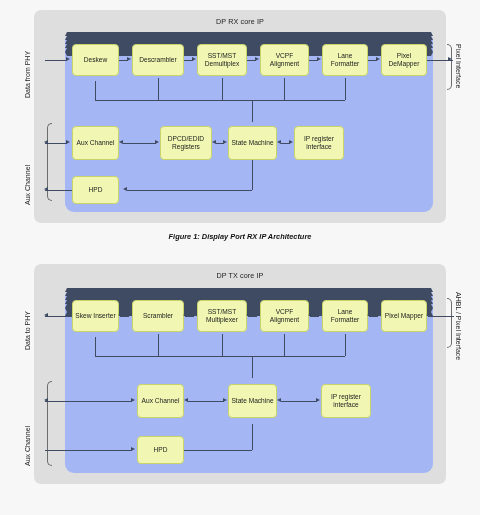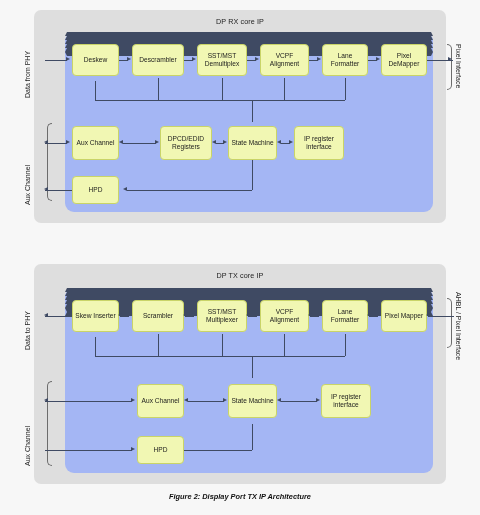--- a/index.html
+++ b/index.html
@@ -184,20 +184,21 @@
     <div class="blk" style="left:7px;top:144px;width:47px;height:28px;">HPD</div>
 
     <div class="ln v" style="left:187px;top:128px;height:30px;"></div>
     <div class="ln h" style="left:62px;top:158px;width:125px;"></div>
     <div class="ah al" style="left:58px;top:155.4px;"></div>
 
     <div class="ln h" style="left:-20px;top:158px;width:27px;"></div>
     <div class="ah al" style="left:-21px;top:155.4px;"></div>
   </div>
 
+  <div class="caption">Figure 1: Display Port RX IP Architecture</div>
 </div>
 
 <div class="figure" id="fig-tx">
 
   <div class="outer">
     <div class="outer-title">DP TX core IP</div>
   </div>
 
   <div class="vlabel up" style="left:24px;top:96px;">Data to PHY</div>
   <div class="vlabel up" style="left:24px;top:212px;">Aux Channel</div>
@@ -268,14 +269,13 @@
     <div class="blk" style="left:72px;top:148px;width:47px;height:28px;">HPD</div>
 
     <div class="ln h" style="left:-20px;top:162px;width:87px;"></div>
     <div class="ah ar" style="left:66px;top:159.4px;"></div>
 
     <div class="ln h" style="left:119px;top:162px;width:68px;"></div>
     <div class="ln v" style="left:187px;top:136px;height:26px;"></div>
     <div class="au" style="left:184.4px;top:131px;"></div>
   </div>
 
-  <div class="caption">Figure 2: Display Port TX IP Architecture</div>
 </div>
 
 </body></html>

